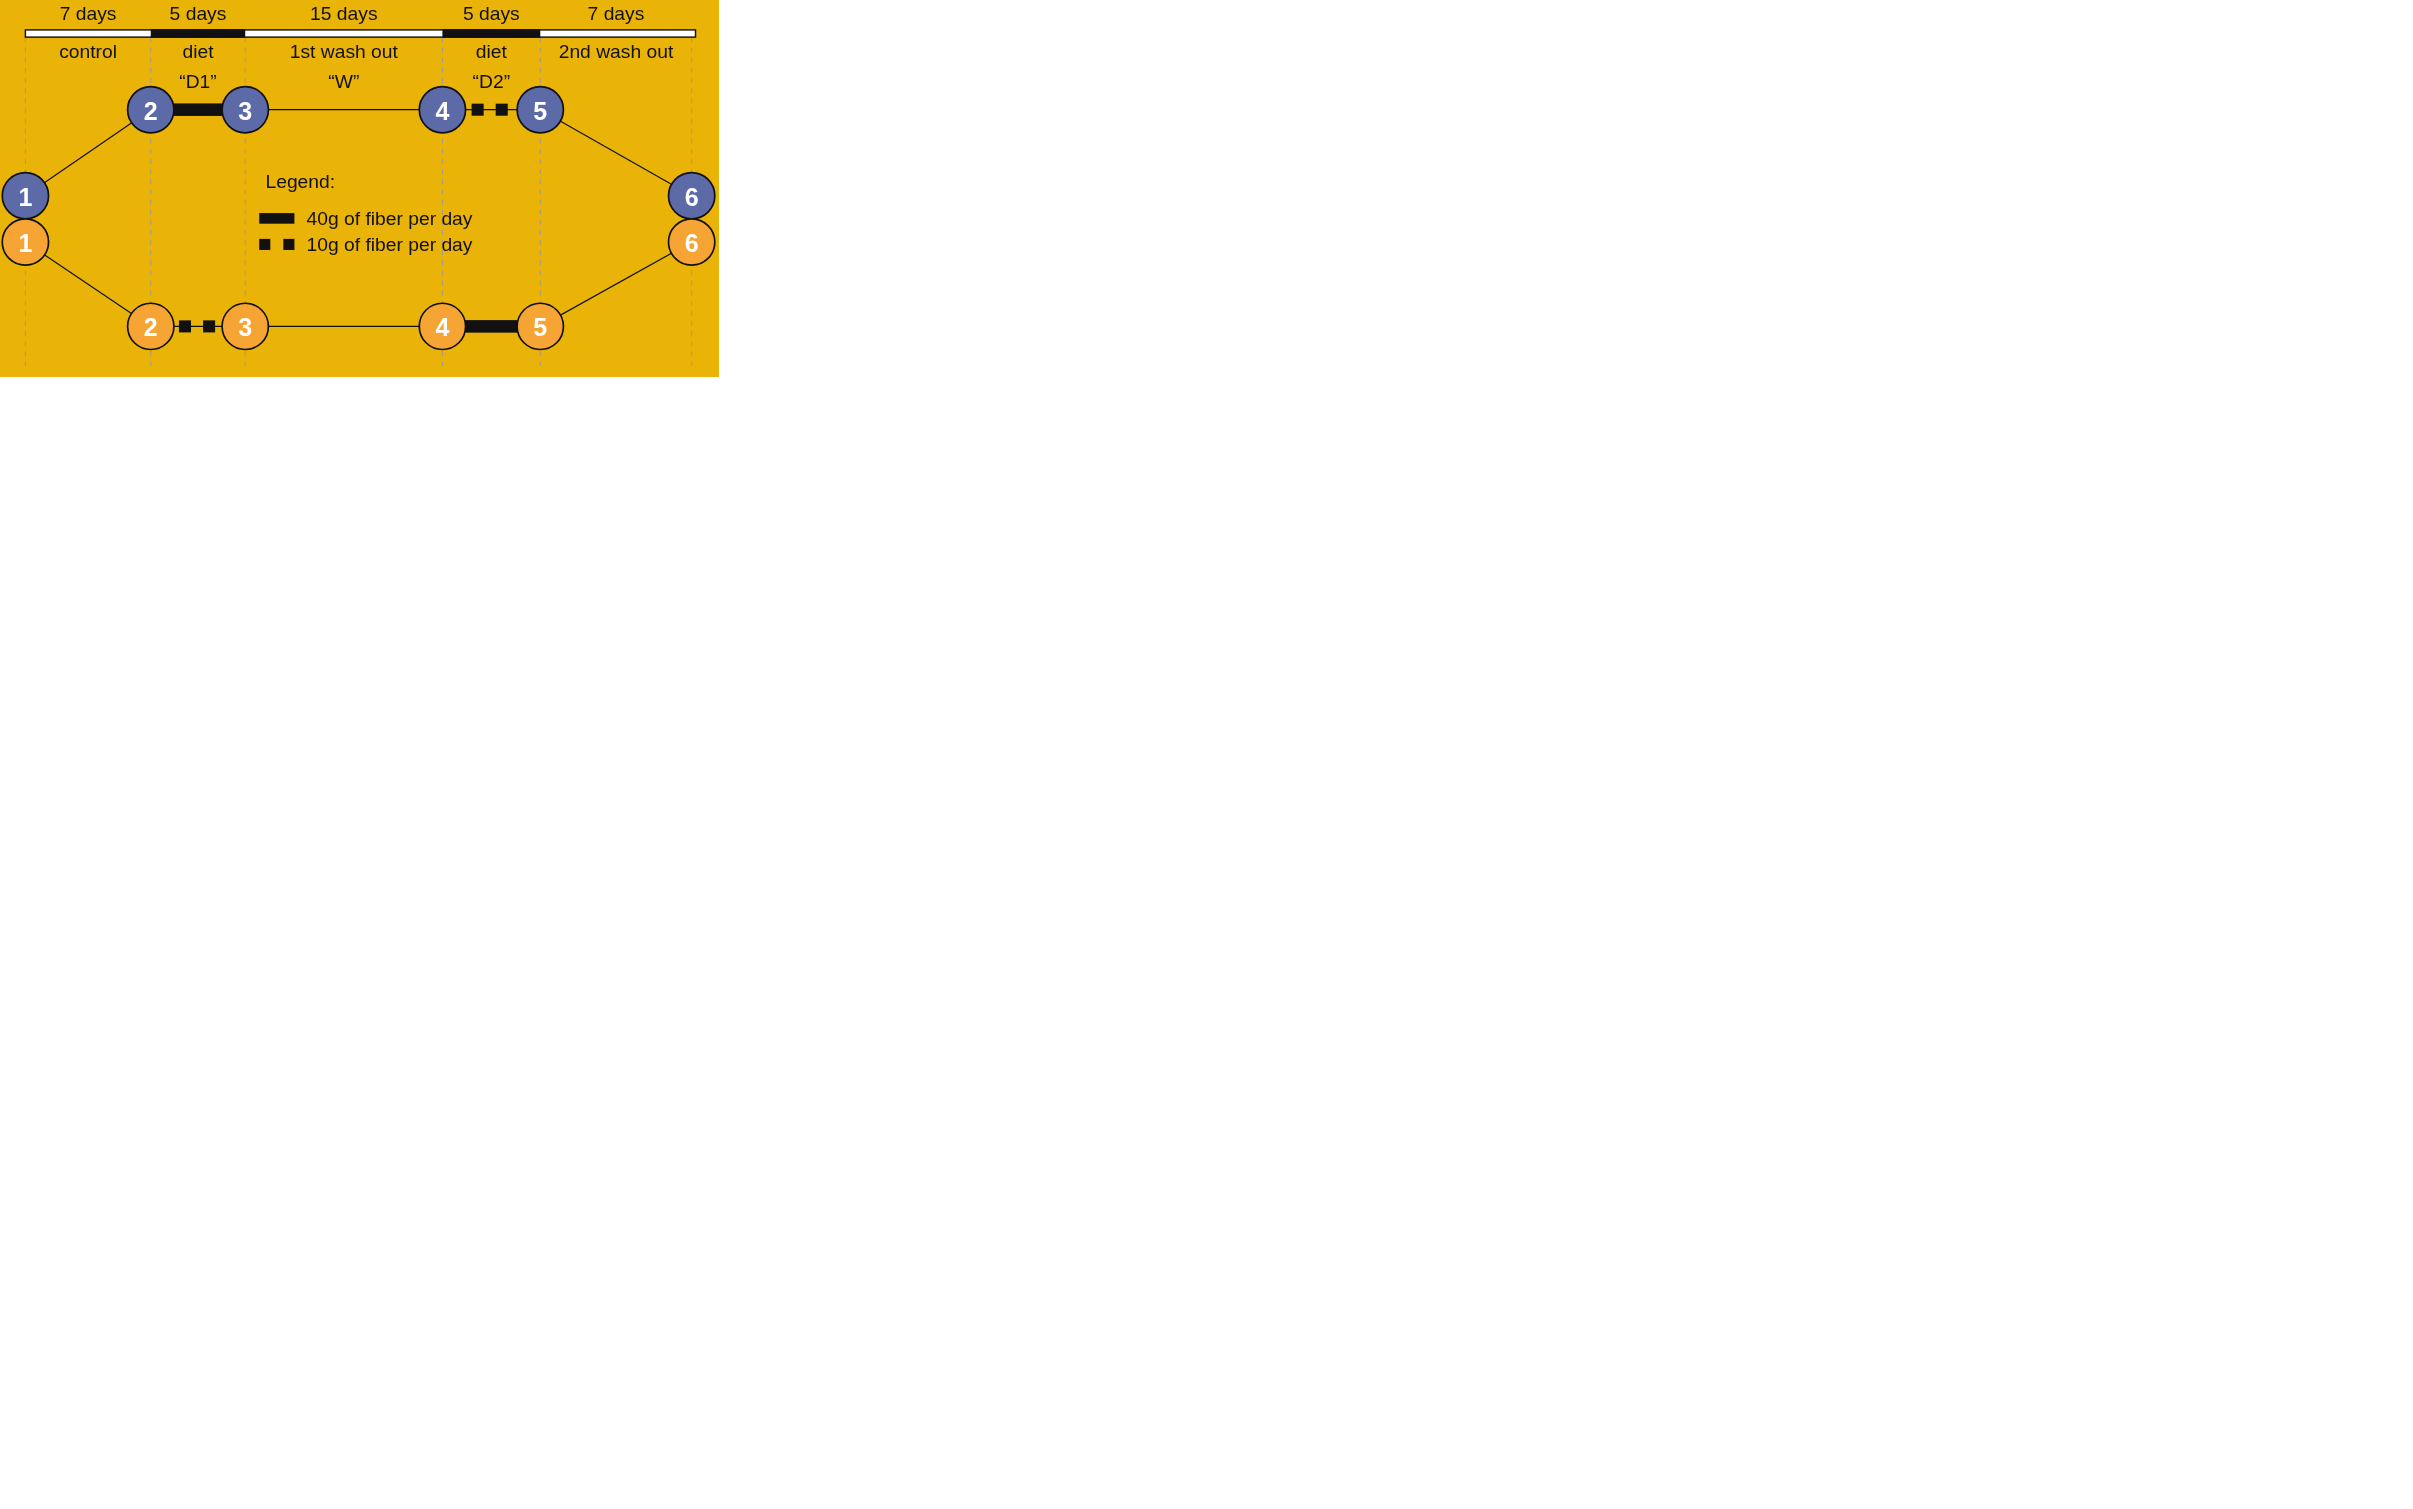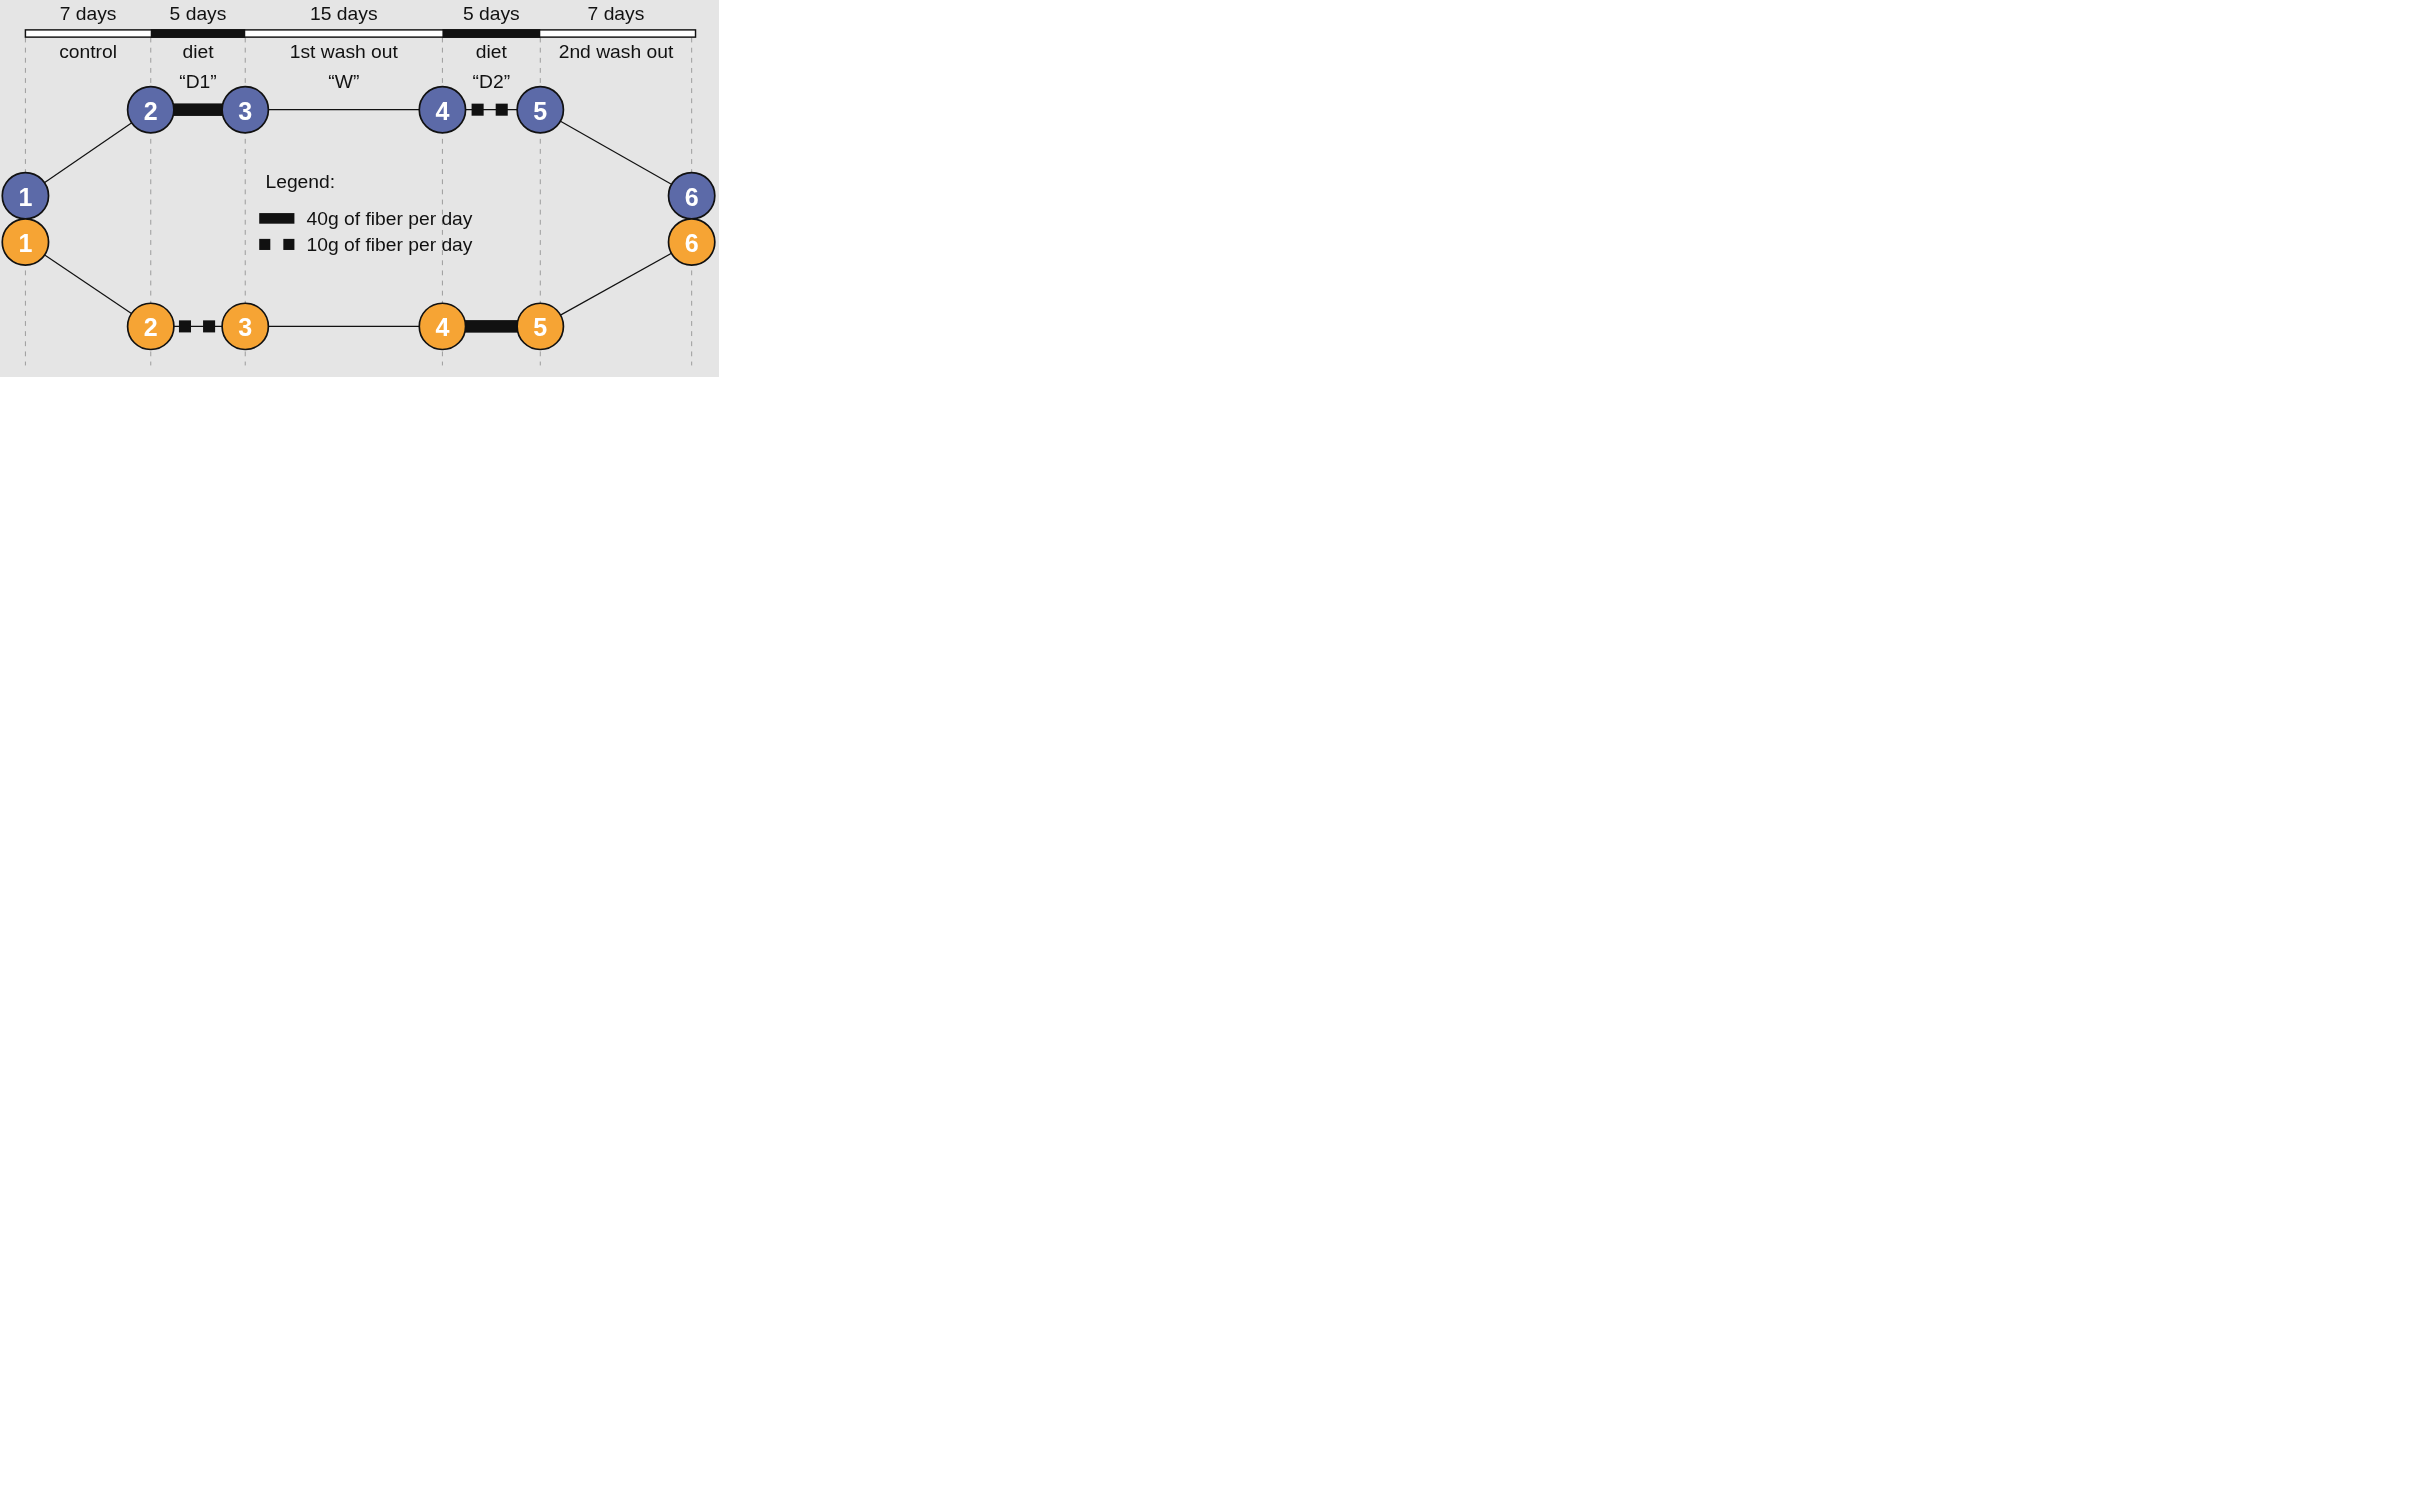--- a/index.html
+++ b/index.html
@@ -1,16 +1,16 @@
 <!DOCTYPE html>
 <html style="font-size:7.7px"><head>
 <meta charset="utf-8">
 <style>
   html,body{margin:0;padding:0;background:#ffffff;}
-  .stage{width:719px;height:377px;position:relative;background:#e5e5e5;
+  .stage{width:719px;height:377px;position:relative;background:#eab308;
          font-family:"Liberation Sans","DejaVu Sans",sans-serif;}
   svg{display:block}
   text{fill:#111;}
   .lbl{font-size:40px;}
   .node-num{font-size:52px;font-weight:bold;fill:#ffffff;}
   .mid{text-anchor:middle;dominant-baseline:central;}
   .start{text-anchor:start;dominant-baseline:central;}
 </style>
 </head>
 <body>

